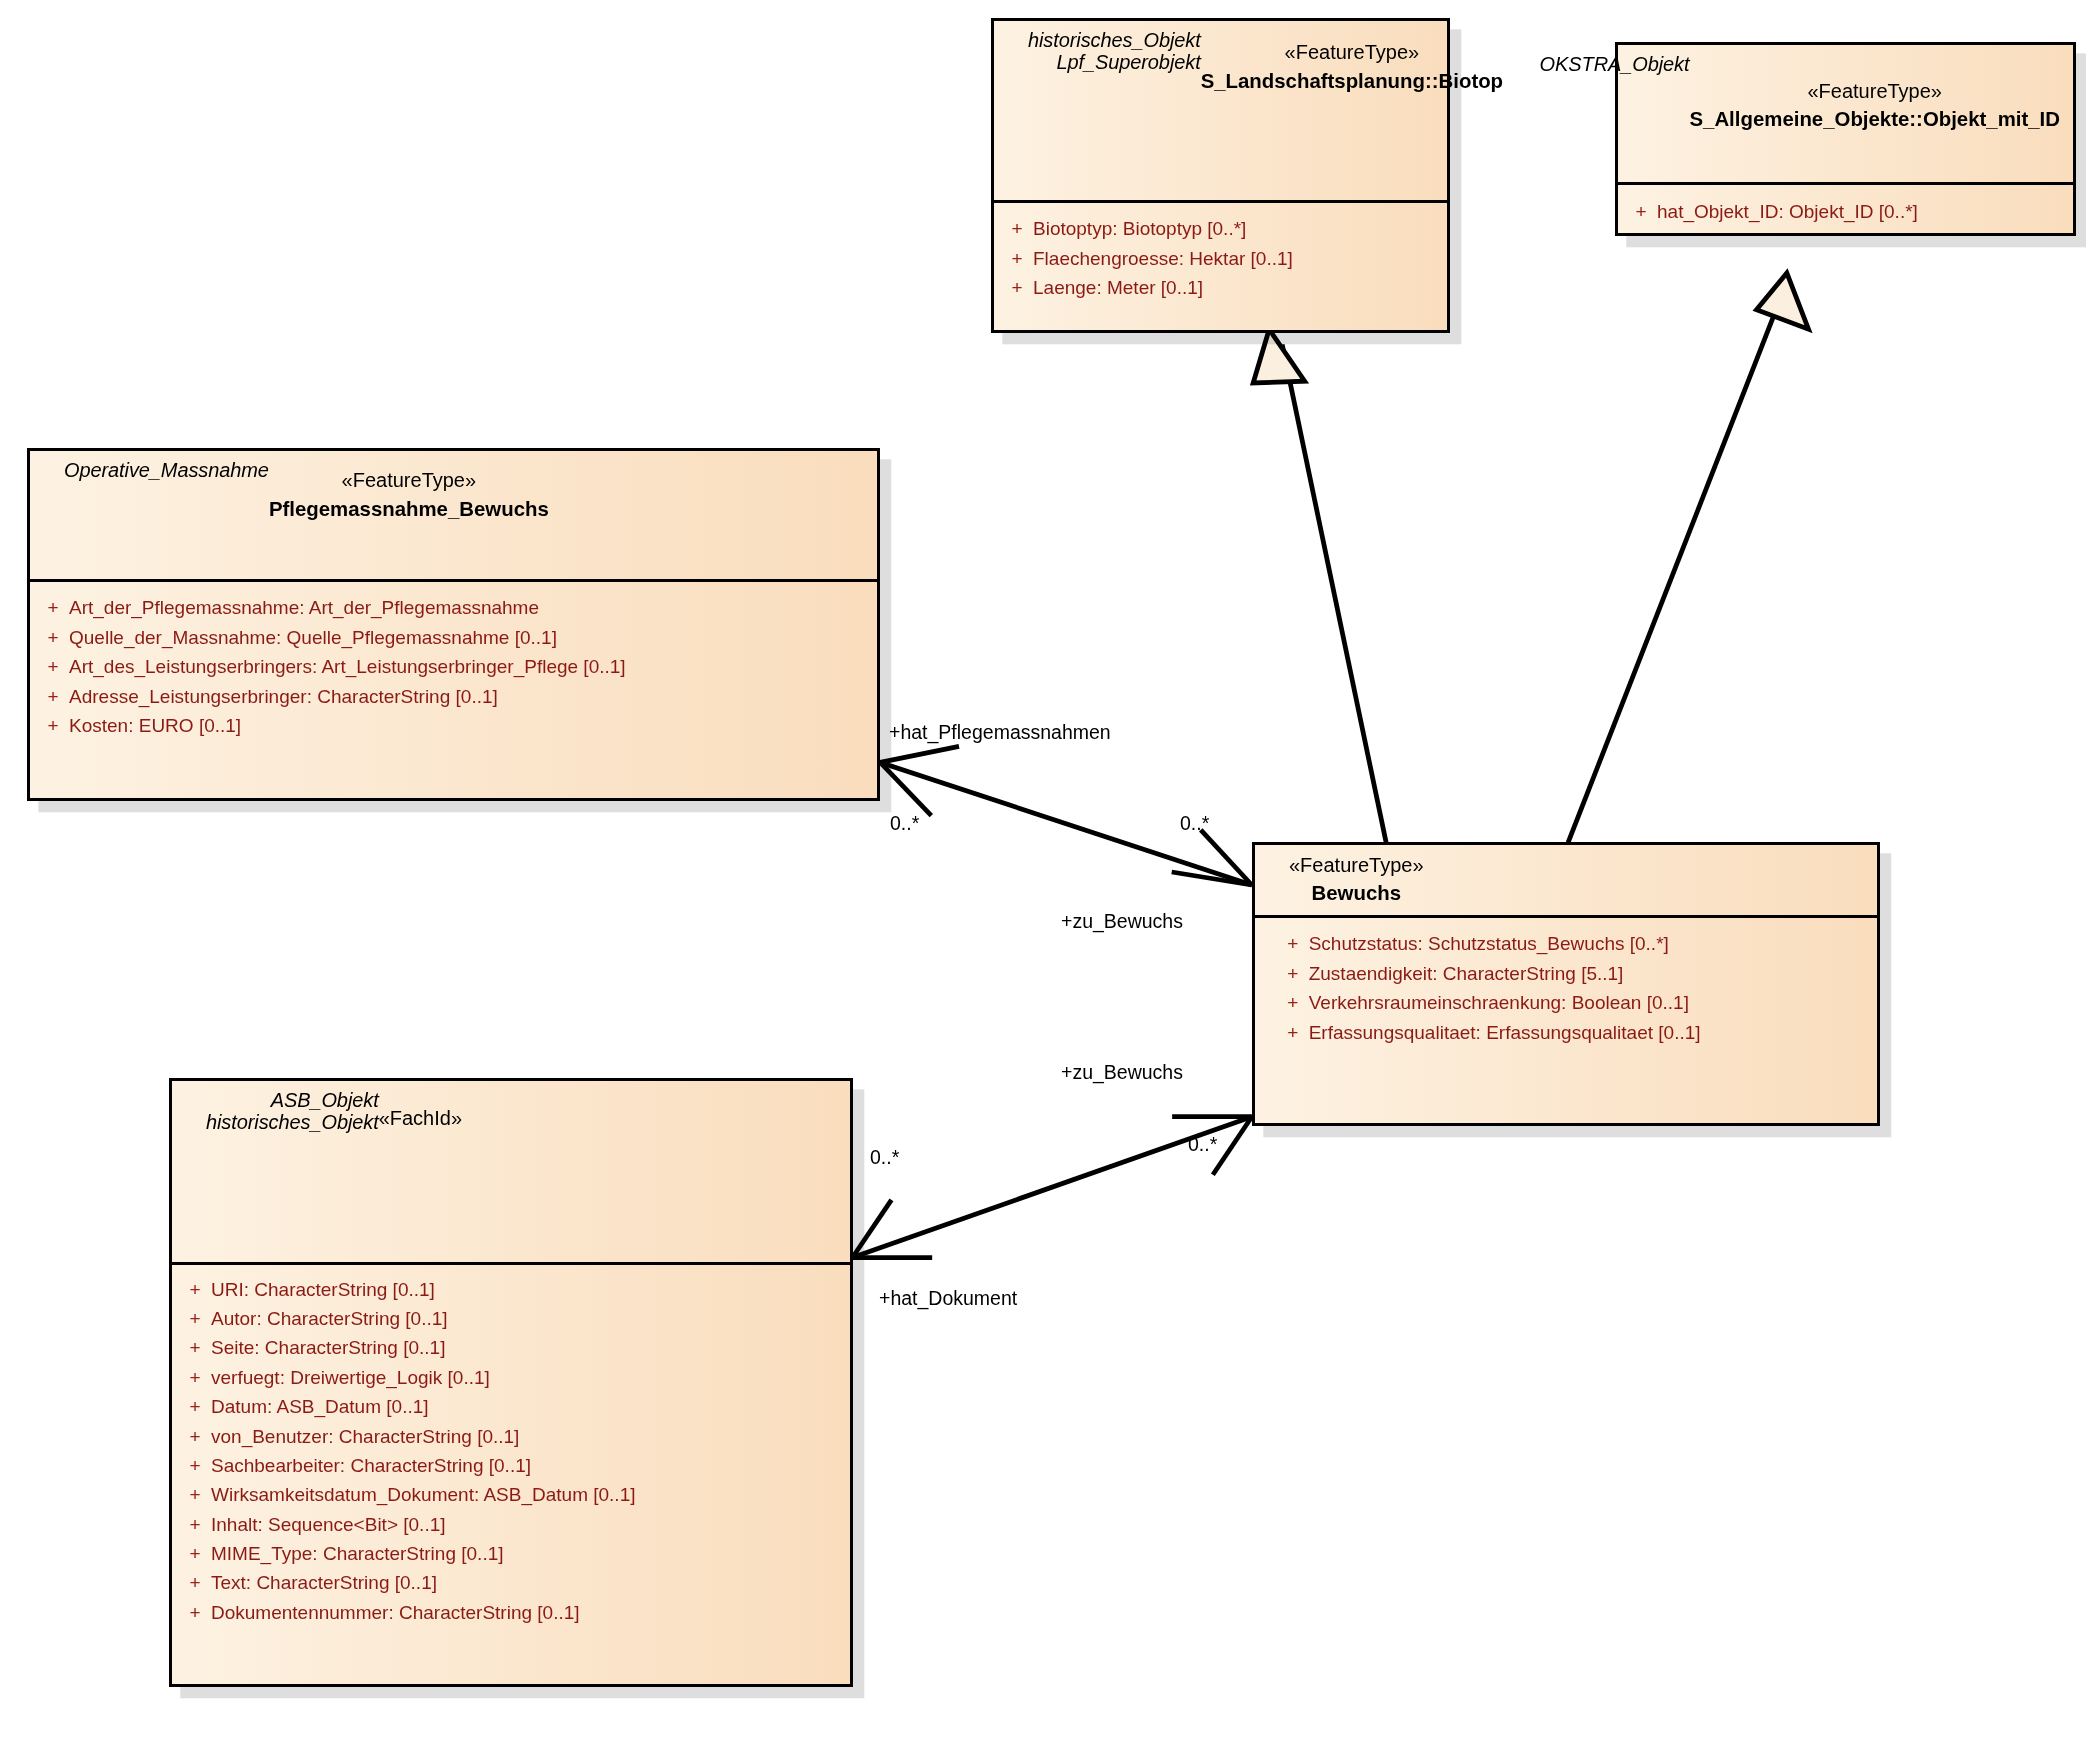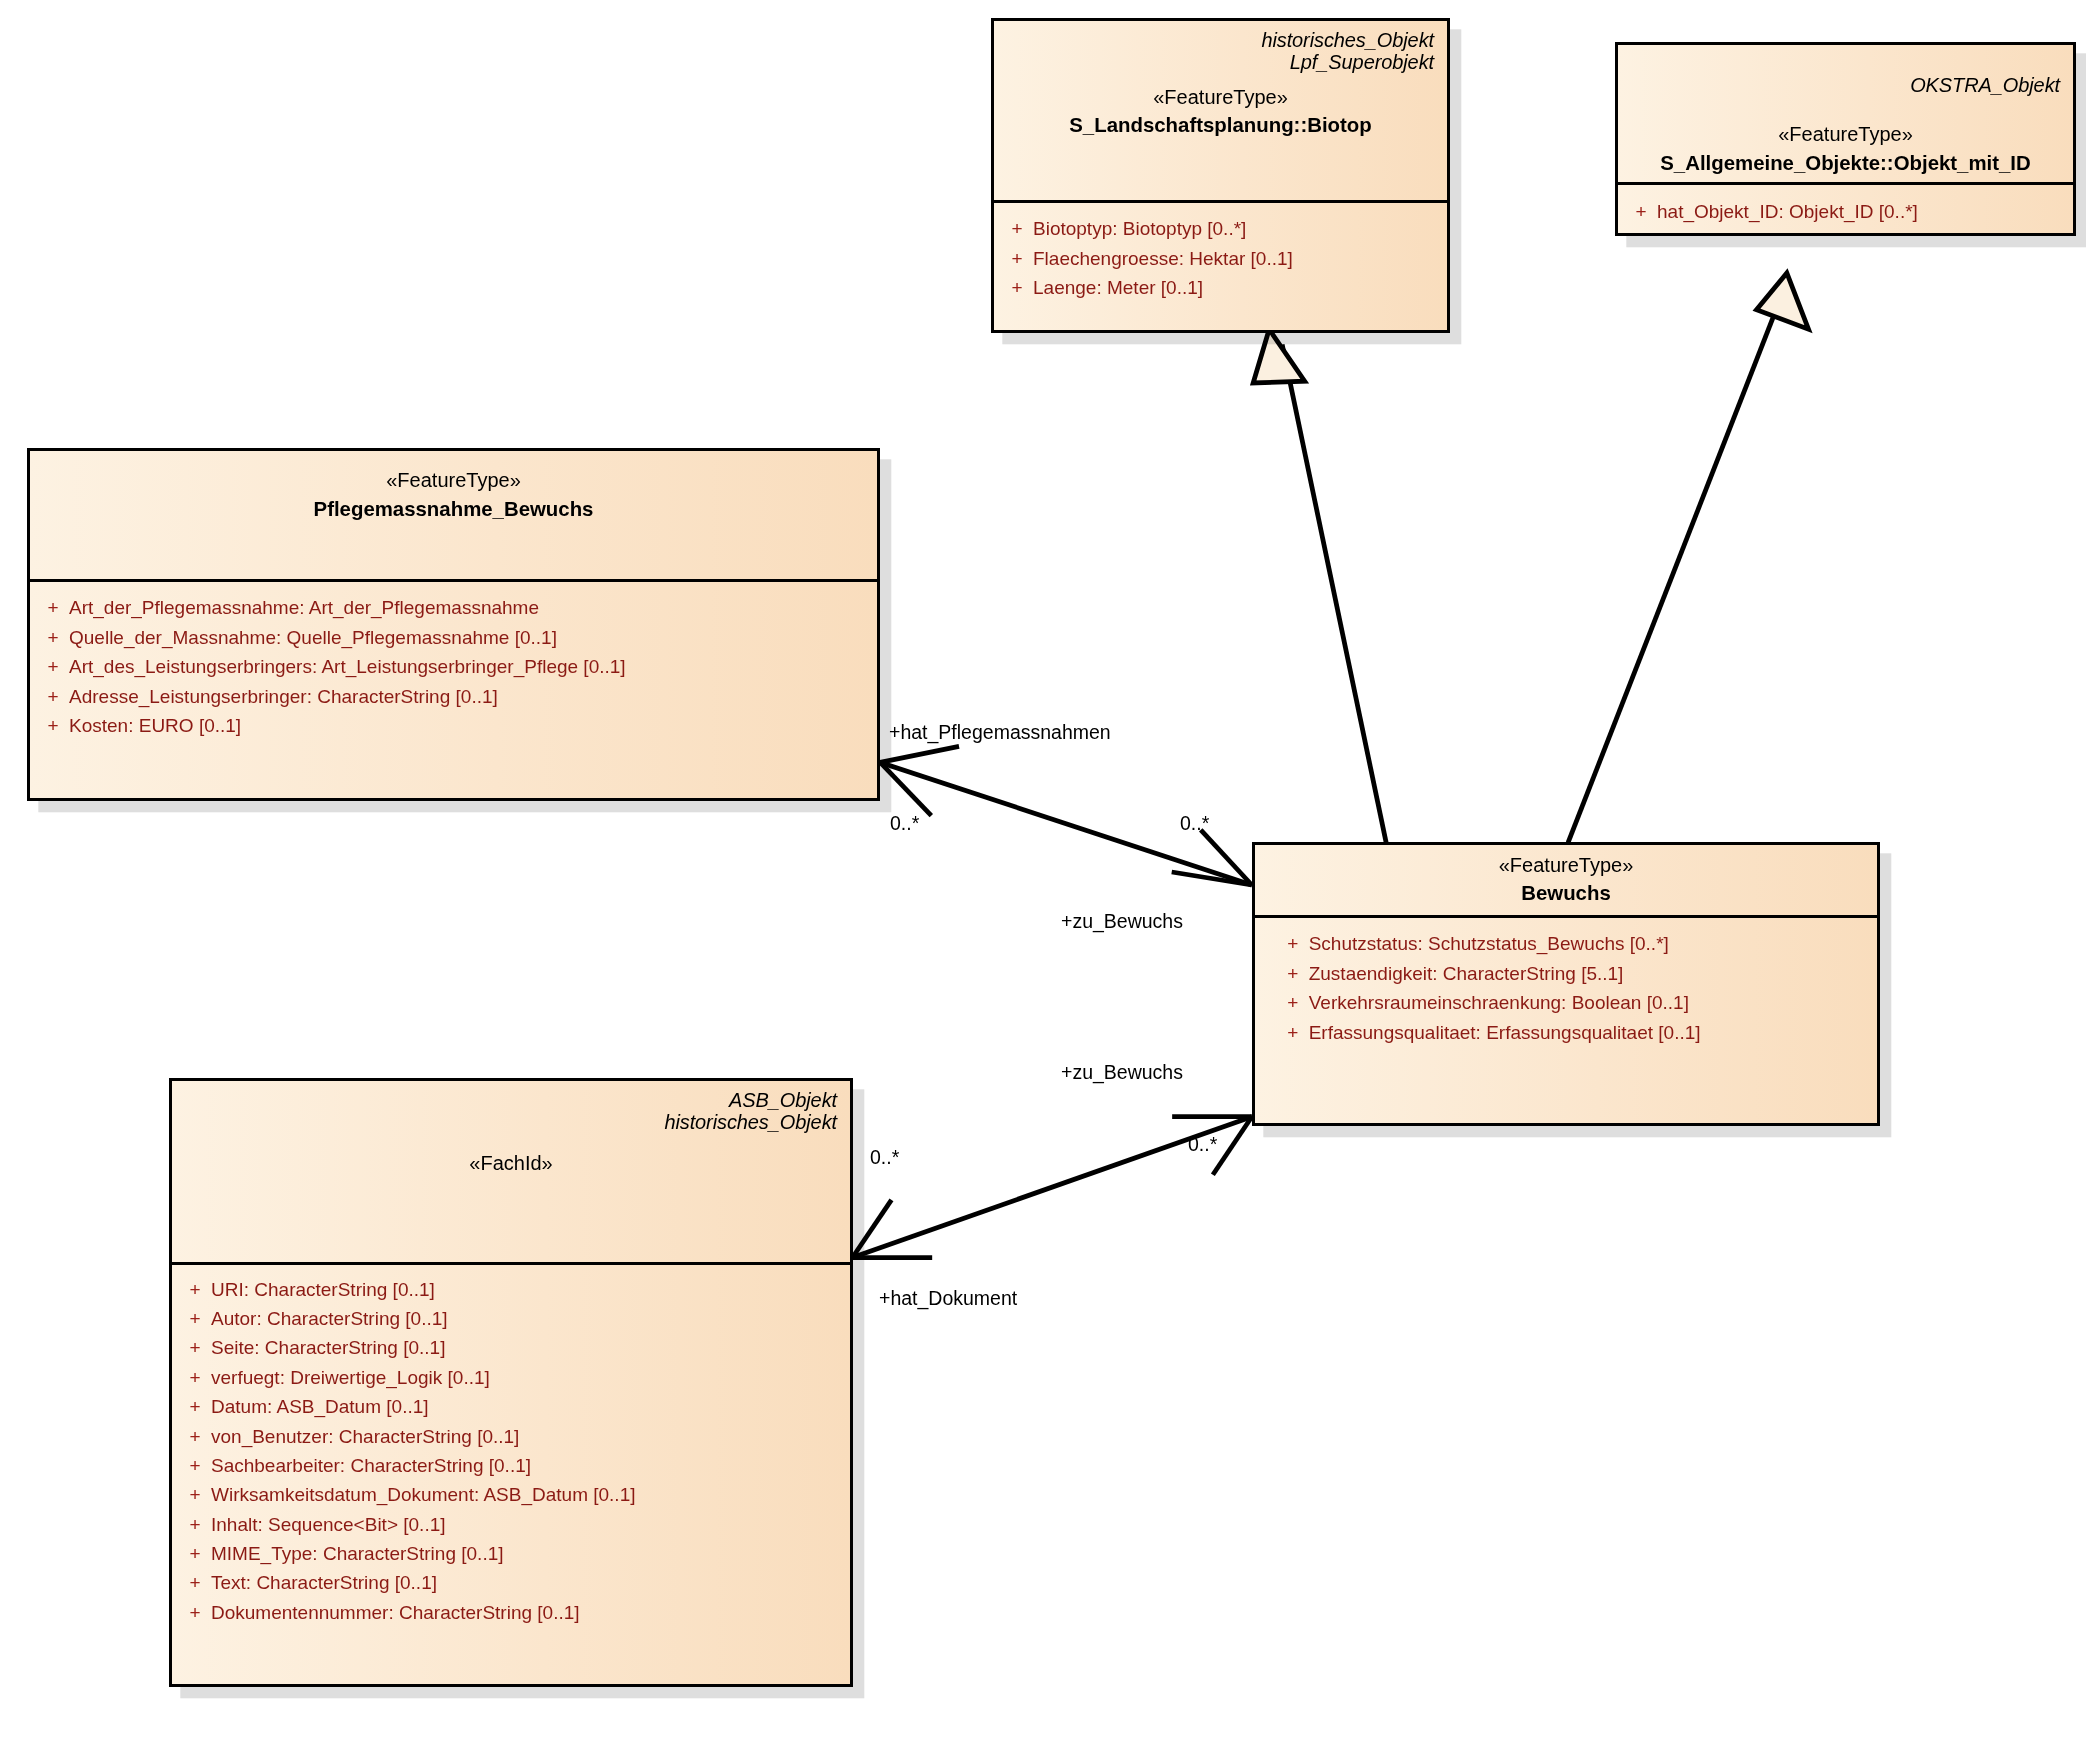--- a/index.html
+++ b/index.html
@@ -34,21 +34,22 @@
     background: linear-gradient(to right, #fdf2e2 0%, #fbe6cd 55%, #f9ddbd 100%);
     box-shadow: 11.3px 11.3px 0 0 rgba(0,0,0,0.13);
     display: flex;
     flex-direction: column;
   }
   .uml-head {
     position: relative;
     box-sizing: border-box;
     padding: 7.8px 13px 6px 13px;
     display: flex;
-    flex-direction: column;
+    flex-direction: row;
+    margin-left: 21px;
   }
   .uml-divider {
     border-top: 3px solid #000000;
   }
   .uml-body {
     box-sizing: border-box;
     padding: 11.3px 7px 7px 7px;
     flex: 1 1 auto;
   }
 
@@ -202,20 +203,23 @@
     <div class="uml-body uml-divider">
       <div class="attr-row">
         <span class="attr-vis">+</span>
         <span class="attr-text">hat_Objekt_ID: Objekt_ID [0..*]</span>
       </div>
     </div>
   </div>
 
   <div class="uml-class" style="left:27px; top:448px; width:853px; height:353px;">
     <div class="uml-head" style="height:128px;">
+      <div class="tag-list">
+        <span class="tag">Operative_Massnahme</span>
+      </div>
       <div class="stereo-wrap" style="margin-top:9.5px;">
         <span class="stereotype">«FeatureType»</span>
         <span class="classname">Pflegemassnahme_Bewuchs</span>
       </div>
     </div>
     <div class="uml-body uml-divider">
       <div class="attr-row">
         <span class="attr-vis">+</span>
         <span class="attr-text">Art_der_Pflegemassnahme: Art_der_Pflegemassnahme</span>
       </div>

